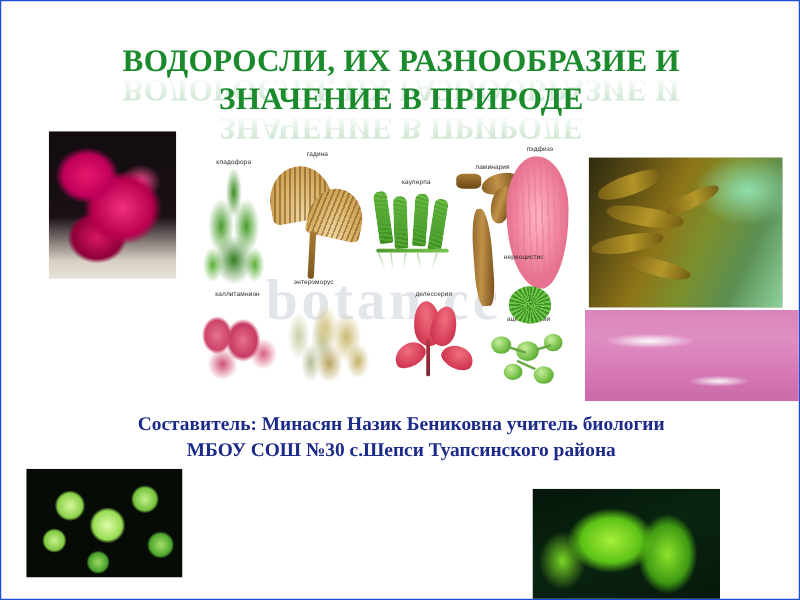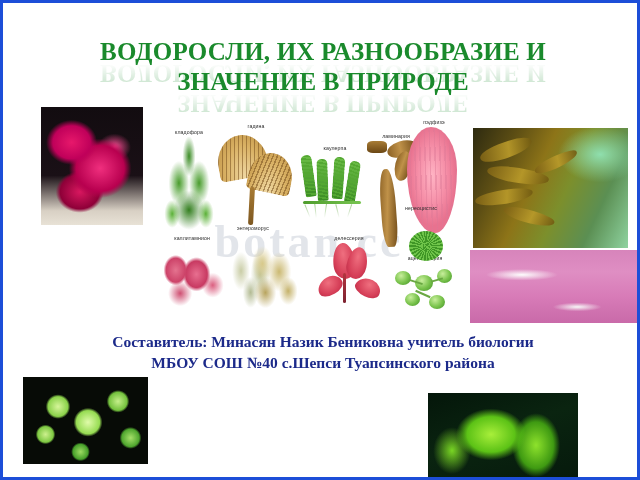--- a/index.html
+++ b/index.html
@@ -7,21 +7,21 @@
     padding: 0;
     background: #ffffff;
   }
   #slide {
     position: relative;
     width: 640px;
     height: 480px;
     background: #ffffff;
     overflow: hidden;
     font-family: "Liberation Serif", serif;
-    border: 3px solid #1d4ed8;
+    border: 1px solid #1d4ed8;
     box-sizing: border-box;
   }
 
   
   #title-block {
     position: absolute;
     left: 60px;
     top: 34px;
     width: 520px;
     text-align: center;
@@ -481,16 +481,16 @@
         <div class="valstem" style="left:26px; top:62px; width:16px; transform:rotate(24deg);"></div>
       </div>
     </div>
 
     <div class="specimen" id="sp-nereocystis" style="left:228px; top:86px; width:80px; height:14px;">
       <div class="lbl">нереоцистис</div>
     </div>
 
   </div>
 
-  <div id="subtitle">Составитель: Минасян Назик Бениковна учитель биологии МБОУ СОШ №40 с.Шепси Туапсинского района</div>
+  <div id="subtitle">Составитель: Минасян Назик Бениковна учитель биологии МБОУ СОШ №30 с.Шепси Туапсинского района</div>
 
 
 </div>
 
 </body></html>

